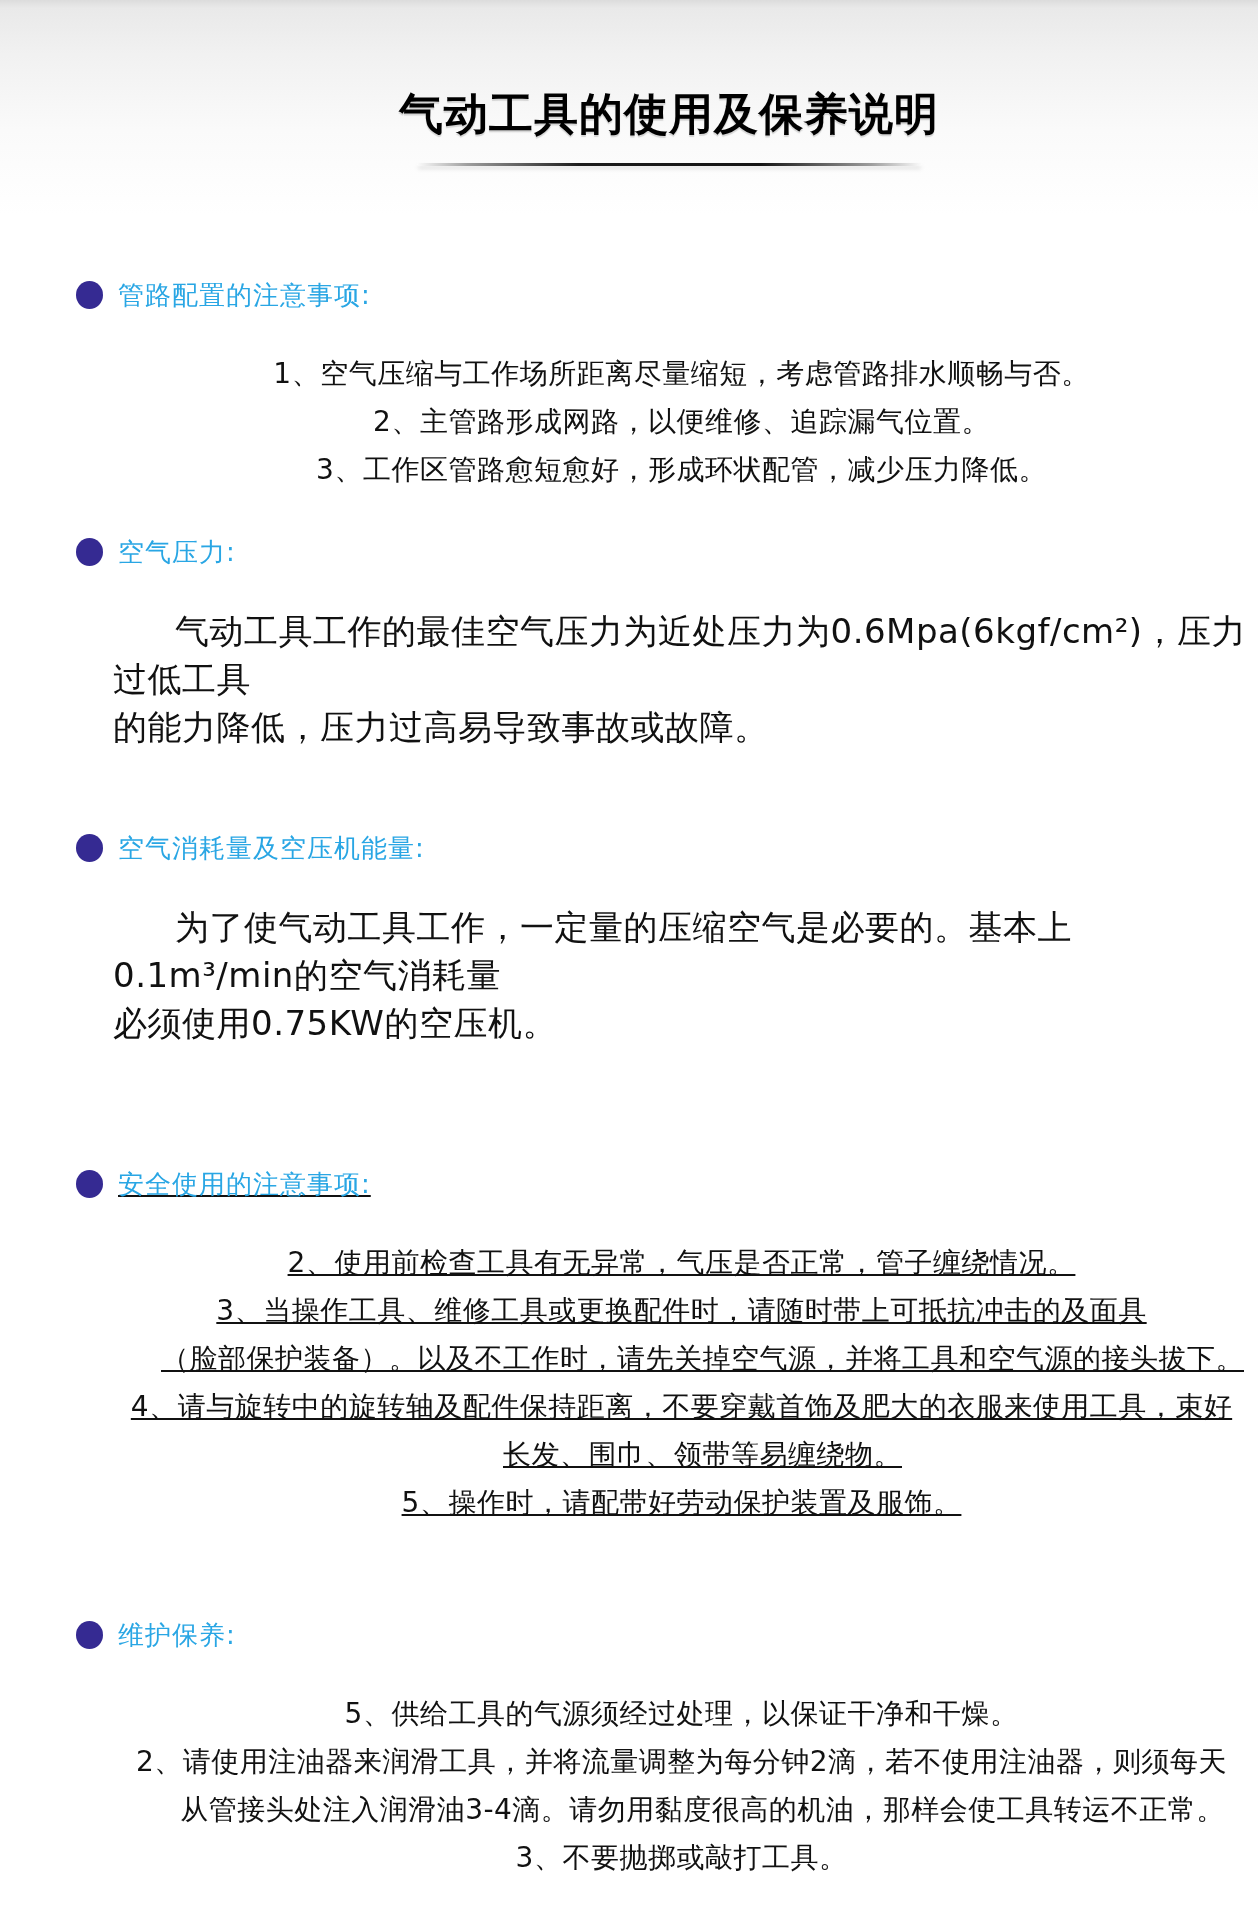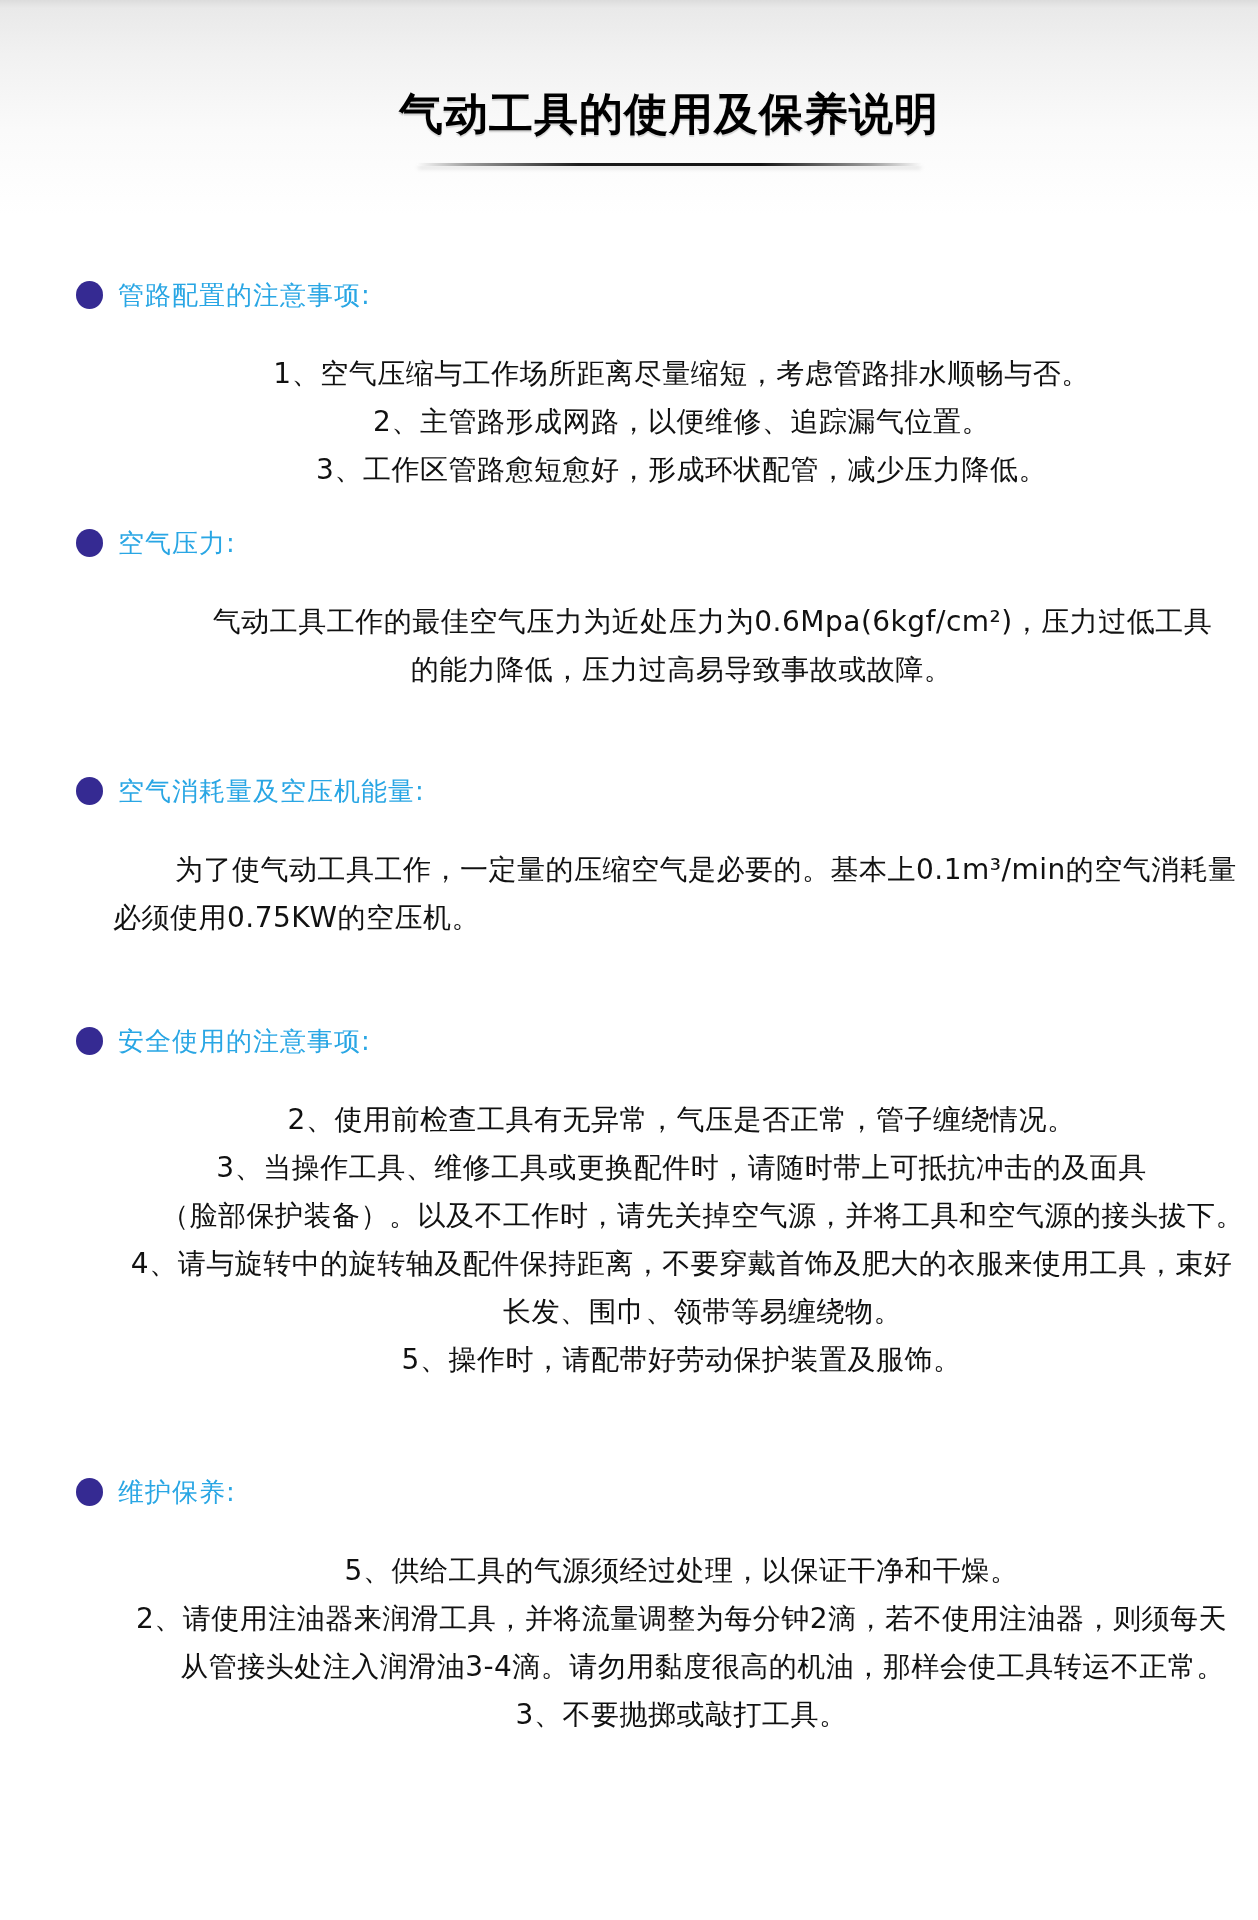--- a/index.html
+++ b/index.html
@@ -44,23 +44,23 @@
       rgba(0,0,0,0) 100%);
     box-shadow: 0 3px 4px -1px rgba(0,0,0,0.35);
     border-radius: 2px;
   }
   .main {
     padding-left: 113px;
     width: 1137px;
   }
   .section { margin: 0; }
   .sec-1 { margin-top: 112px; }
-  .sec-2 { margin-top: 32px; text-align: center; }
+  .sec-2 { margin-top: 41px; }
   .sec-3 { margin-top: 80px; }
-  .sec-4 { margin-top: 82px; }
+  .sec-4 { margin-top: 120px; text-decoration: underline; }
   .sec-5 { margin-top: 91px; }
   .sec-head {
     display: flex;
     align-items: center;
     height: 34px;
     margin-left: -37px;
   }
   .bullet {
     flex: none;
     width: 27px;
@@ -83,21 +83,21 @@
     font-size: 28px;
     line-height: 48px;
     white-space: pre-line;
     padding-left: 42px;
     text-indent: -42px;
     letter-spacing: 0.5px;
     text-align: center;
   }
   .para {
     margin: 0;
-    font-size: 28px;
+    font-size: 34px;
     line-height: 48px;
     white-space: pre-line;
     text-indent: 62px;
     letter-spacing: 0.5px;
   }
 </style>
 </head>
 <body>
 
 <div class="page">

